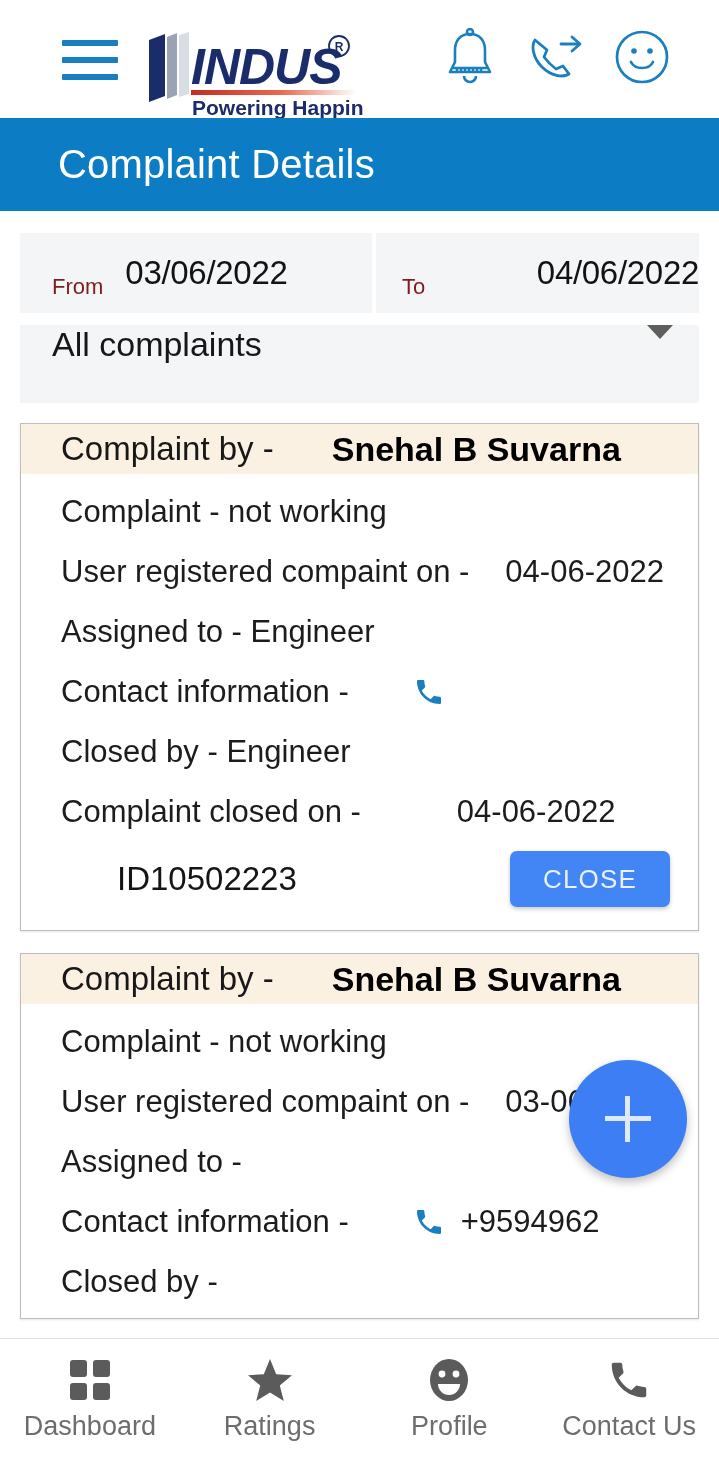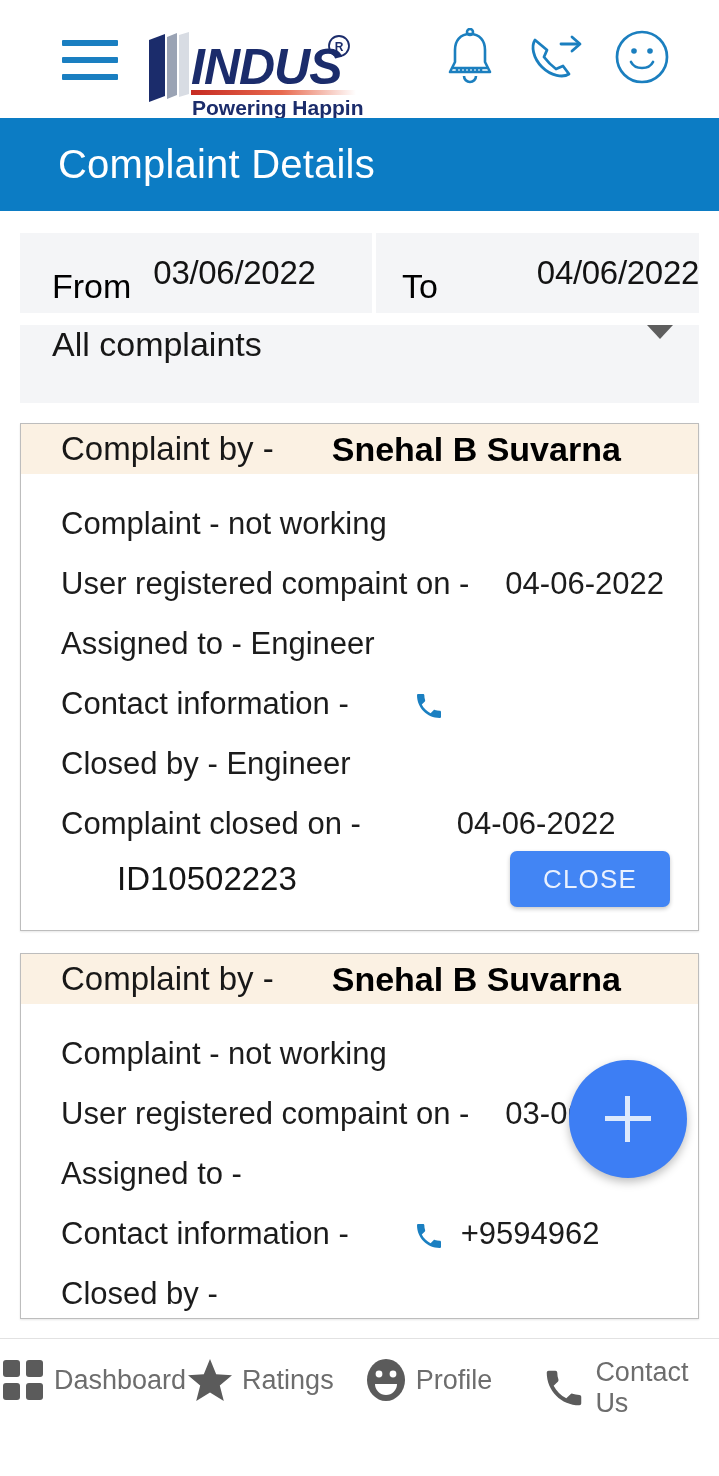--- a/index.html
+++ b/index.html
@@ -98,22 +98,22 @@
     background: #F4F5F7;
     display: flex;
     align-items: center;
     padding-left: 32px;
     gap: 22px;
     cursor: pointer;
   }
   .datefield.from { flex: 0 0 352px; }
   .datefield.to   { flex: 1 1 auto; padding-left: 26px; justify-content: space-between; }
   .datefield .dlabel {
-    color: #000000;
-    font-size: 34px;
+    color: #7f1d1d;
+    font-size: 22px;
     font-weight: 400;
     margin-top: 27px;
   }
   .datefield .dvalue {
     color: #131313;
     font-size: 33px;
     font-weight: 500;
     letter-spacing: -.3px;
   }
 
@@ -170,21 +170,21 @@
     font-size: 34px;
     color: #000000;
     font-weight: 700;
     margin-left: 58px;
   }
 
   .card-body { padding: 8px 0 6px 0; }
 
   .crow {
     display: flex;
-    align-items: flex-end;
+    align-items: center;
     padding: 0 40px;
     height: 60px;
     font-size: 31px;
     color: #1C1C1C;
     font-weight: 400;
     white-space: nowrap;
   }
   .crow .cval { margin-left: 14px; }
   .crow.gap .cval { margin-left: 36px; }
   .crow .phone-ico {
@@ -261,21 +261,21 @@
     flex: 0 0 138px;
     background: #ffffff;
     border-top: 1px solid #E2E2E2;
     display: flex;
     align-items: flex-start;
     padding-top: 18px;
   }
   .navitem {
     flex: 1 1 0;
     display: flex;
-    flex-direction: row;
+    flex-direction: column;
     align-items: center;
     gap: 8px;
     cursor: pointer;
   }
   .navitem .nlabel {
     font-size: 27px;
     color: #6D6D6D;
     font-weight: 400;
   }
   .navitem .nico { line-height: 0; }

